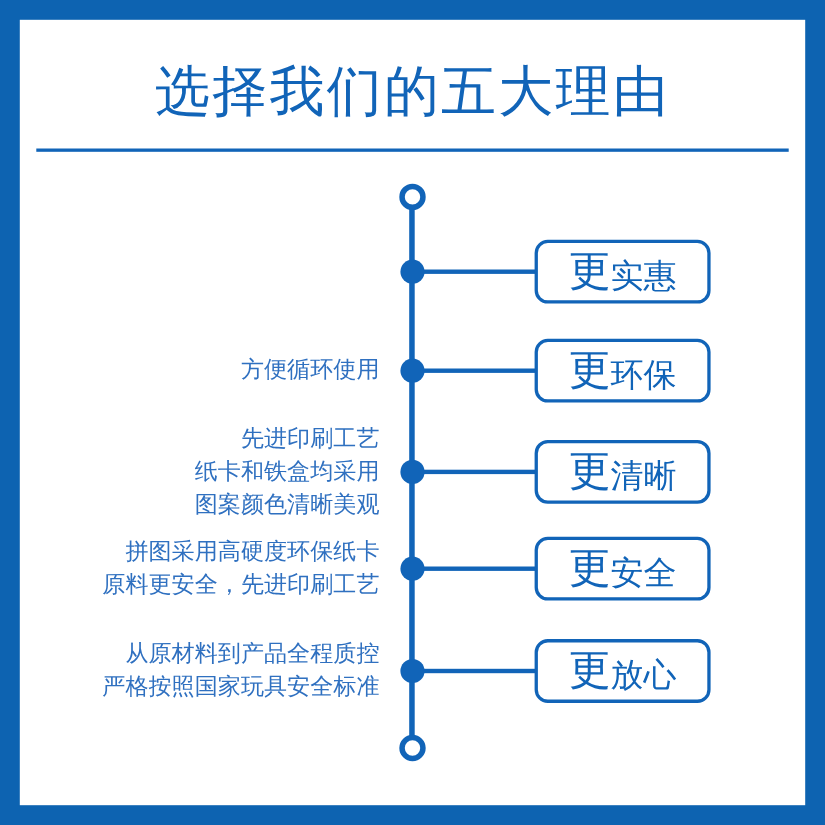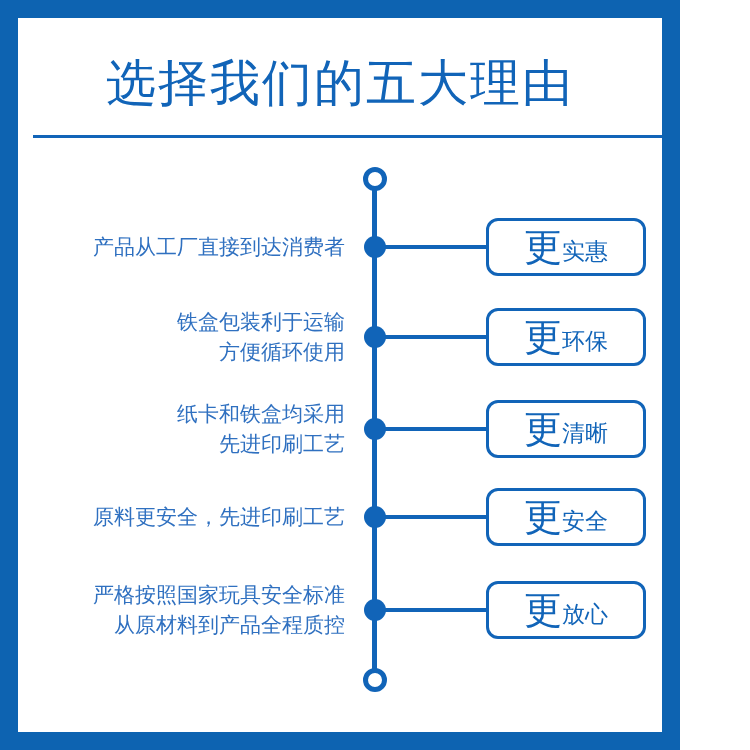--- a/index.html
+++ b/index.html
@@ -4,21 +4,21 @@
 <style>
   :root{
     --frame:#0d63b1;
     --accent:#1164b8;
     --text:#2f70c0;
     --bg:#ffffff;
   }
   html,body{margin:0;padding:0;background:#fff;}
   .page{
     position:relative;
-    width:680px;height:750px;
+    width:750px;height:750px;
     background:var(--bg);
     overflow:hidden;
     font-family:"Liberation Sans","DejaVu Sans",sans-serif;
   }
   .frame{
     position:absolute;inset:0;
     border:18px solid var(--frame);
     box-sizing:border-box;
     pointer-events:none;
   }
@@ -94,91 +94,91 @@
     display:flex;
     align-items:center;
     justify-content:center;
   }
   .badge .big{
     font-size:38px;
     color:var(--accent);
     line-height:1;
   }
   .badge .small{
-    font-size:23px;
+    font-size:30px;
     color:var(--accent);
     margin-top:9px;
     line-height:1;
   }
 </style>
 </head>
 <body>
 
 <div class="page">
   <h1 class="title">选择我们的五大理由</h1>
   <div class="divider"></div>
 
   <div class="vline"></div>
   <div class="ring top"></div>
   <div class="ring bottom"></div>
 
   <div class="row" style="top:247px">
     <div class="desc">
-      <div>产品从工厂直接到达消费者</div>
     </div>
     <div class="connector"></div>
     <div class="node"></div>
     <div class="badge">
       <span class="big">更</span>
       <span class="small">实惠</span>
     </div>
   </div>
 
   <div class="row" style="top:337px">
     <div class="desc">
-      <div>铁盒包装利于运输</div>
       <div>方便循环使用</div>
     </div>
     <div class="connector"></div>
     <div class="node"></div>
     <div class="badge">
       <span class="big">更</span>
       <span class="small">环保</span>
     </div>
   </div>
 
   <div class="row" style="top:429px">
     <div class="desc">
+      <div>先进印刷工艺</div>
       <div>纸卡和铁盒均采用</div>
-      <div>先进印刷工艺</div>
+      <div>图案颜色清晰美观</div>
     </div>
     <div class="connector"></div>
     <div class="node"></div>
     <div class="badge">
       <span class="big">更</span>
       <span class="small">清晰</span>
     </div>
   </div>
 
   <div class="row" style="top:517px">
     <div class="desc">
+      <div>拼图采用高硬度环保纸卡</div>
       <div>原料更安全，先进印刷工艺</div>
     </div>
     <div class="connector"></div>
     <div class="node"></div>
     <div class="badge">
       <span class="big">更</span>
       <span class="small">安全</span>
     </div>
   </div>
 
   <div class="row" style="top:610px">
     <div class="desc">
+      <div>从原材料到产品全程质控</div>
       <div>严格按照国家玩具安全标准</div>
-      <div>从原材料到产品全程质控</div>
     </div>
     <div class="connector"></div>
     <div class="node"></div>
     <div class="badge">
       <span class="big">更</span>
       <span class="small">放心</span>
     </div>
   </div>
 
   <div class="frame"></div>

